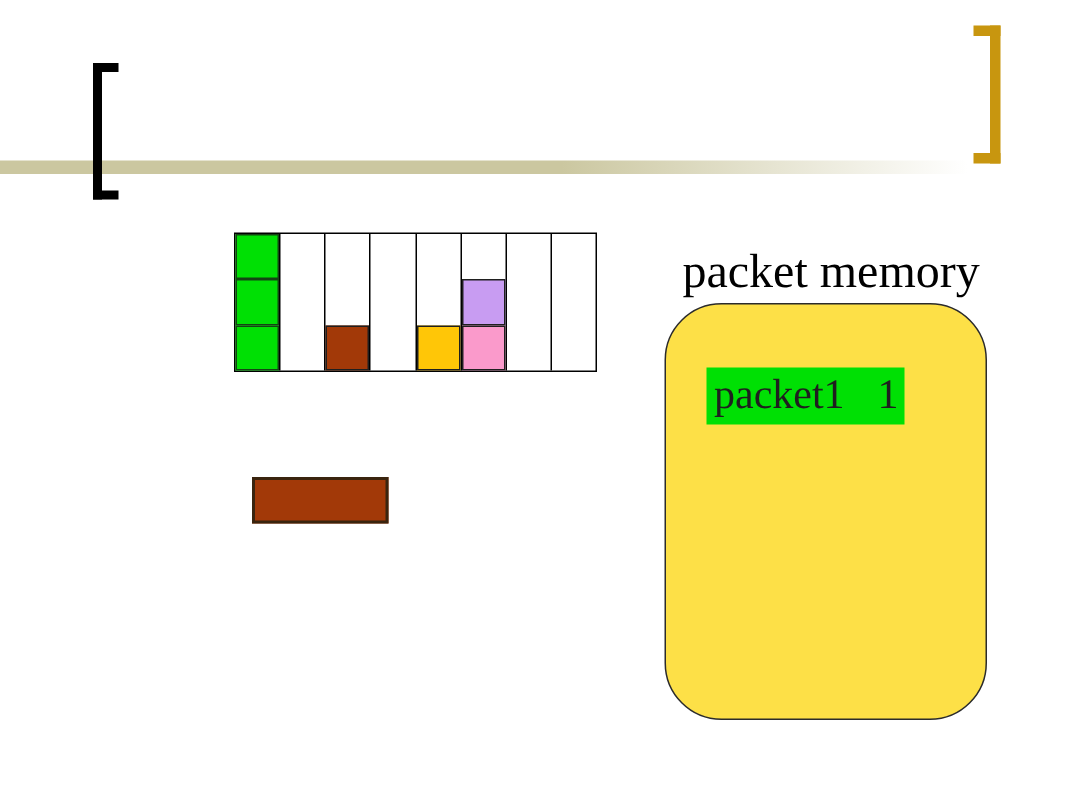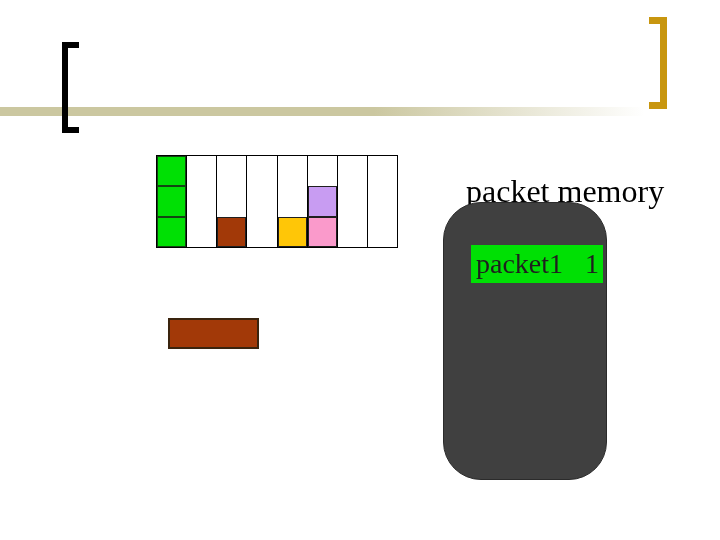--- a/index.html
+++ b/index.html
@@ -33,27 +33,27 @@
   .filter-col{flex:1; position:relative; border-right:1px solid #000;}
   .filter-col:last-child{border-right:none;}
   .filter-cell{
     position:absolute; left:0; right:0; height:33.5%;
     box-sizing:border-box; border:1px solid #1f1f1f;
   }
   .filter-cell.r0{top:0;} .filter-cell.r1{top:33.33%;} .filter-cell.r2{top:66.6%;}
   .filter-cell.green{border-color:#134513;}
   
   .pm-label{
-    position:absolute; left:450px; top:158px; margin:16px;
+    position:absolute; left:450px; top:158px; margin:5px;
     font-family:"Liberation Serif", serif; font-weight:400;
     font-size:32px; color:#000; line-height:1.1; white-space:nowrap;
   }
   .pm-box{
-    position:absolute; left:443px; top:202px; width:164px; height:278px;
-    box-sizing:border-box; border:1px solid #2b2b2b; border-radius:38px; background:#404040;
+    position:absolute; left:443px; top:202px; width:215px; height:278px;
+    box-sizing:border-box; border:1px solid #2b2b2b; border-radius:38px; background:#fde047;
   }
   .pm-entry{
     position:absolute; left:27px; top:42px; width:132px; height:38px;
     box-sizing:border-box; display:flex; align-items:center; padding-left:5px;
     font-family:"Liberation Serif", serif; font-size:28px; color:#1f1f1f;
   }
   .pm-entry .count{margin-left:22px;}
   
   .packet-rect{
     position:absolute; left:168px; top:318px; width:91px; height:31px;

